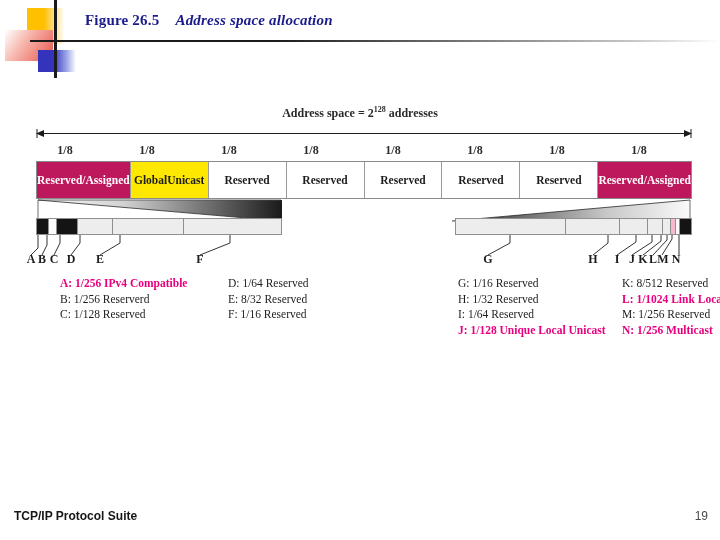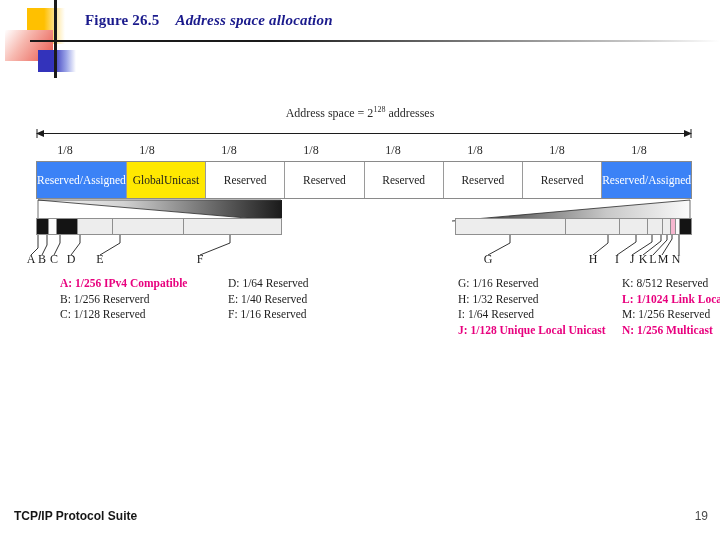--- a/index.html
+++ b/index.html
@@ -81,20 +81,21 @@
     margin-right: 16px;
   }
 
   
   #diagram {
     position: absolute;
     left: 0;
     top: 105px;
     width: 720px;
     height: 235px;
+    font-weight: bold;
   }
 
   
   #span-caption {
     position: absolute;
     left: 0;
     top: 0;
     width: 720px;
     text-align: center;
     font-family: "Liberation Serif", serif;
@@ -151,21 +152,21 @@
     text-align: center;
     font-family: "Liberation Serif", serif;
     font-size: 11.5px;
     line-height: 12px;
     color: #1c1c1c;
     border-right: 1px solid #9a9a9a;
     box-sizing: border-box;
   }
   #block-row .block:last-child { border-right: none; }
   #block-row .block.black {
-    background: #3b82f6;
+    background: #be185d;
     color: #ffffff;
   }
   #block-row .block.yellow {
     background: #FFE800;
     color: #1c1c1c;
   }
 
   
   .funnel { position: absolute; }
 
@@ -417,21 +418,21 @@
 
 </div>
 
 <div class="legend-col" id="legend-col1" style="left:20px; top:276px;">
     <span class="lg-item hl">A: 1/256 IPv4 Compatible</span>
     <span class="lg-item">B: 1/256 Reserverd</span>
     <span class="lg-item">C: 1/128 Reserved</span>
   </div>
 <div class="legend-col" id="legend-col2" style="left:188px; top:276px;">
     <span class="lg-item">D: 1/64 Reserved</span>
-    <span class="lg-item">E: 1/40 Reserved</span>
+    <span class="lg-item">E: 8/32 Reserved</span>
     <span class="lg-item">F: 1/16 Reserved</span>
   </div>
 <div class="legend-col" id="legend-col3" style="left:418px; top:276px;">
     <span class="lg-item">G: 1/16 Reserved</span>
     <span class="lg-item">H: 1/32 Reserved</span>
     <span class="lg-item">I: 1/64 Reserved</span>
     <span class="lg-item hl">J: 1/128 Unique Local Unicast</span>
   </div>
 <div class="legend-col" id="legend-col4" style="left:582px; top:276px;">
     <span class="lg-item">K: 8/512 Reserved</span>

